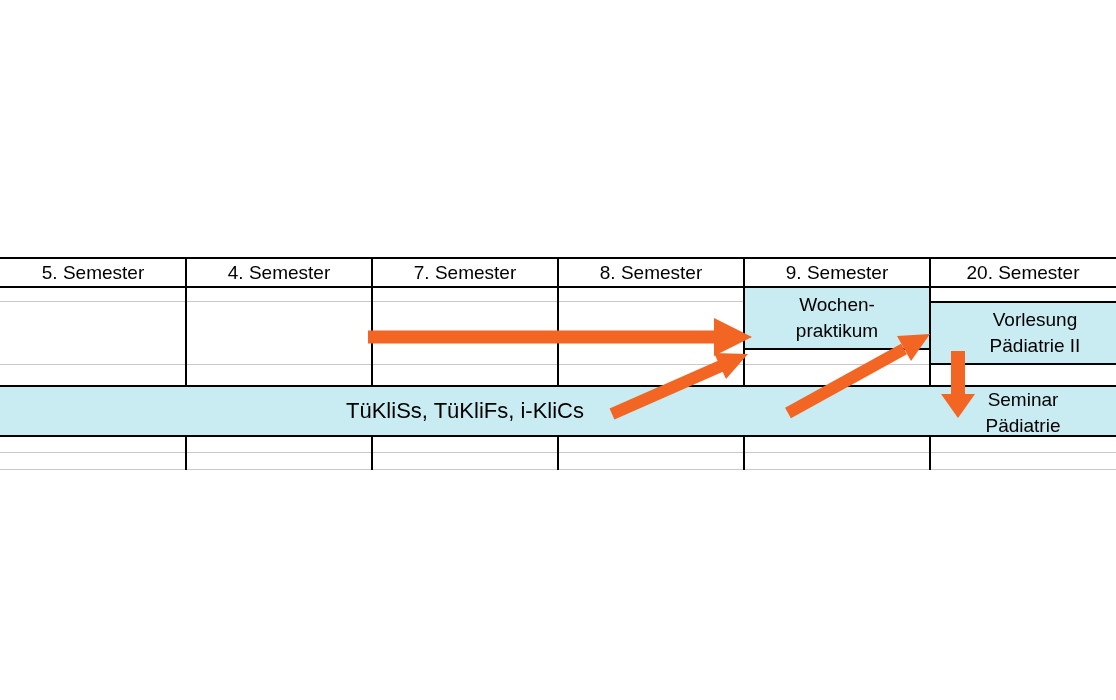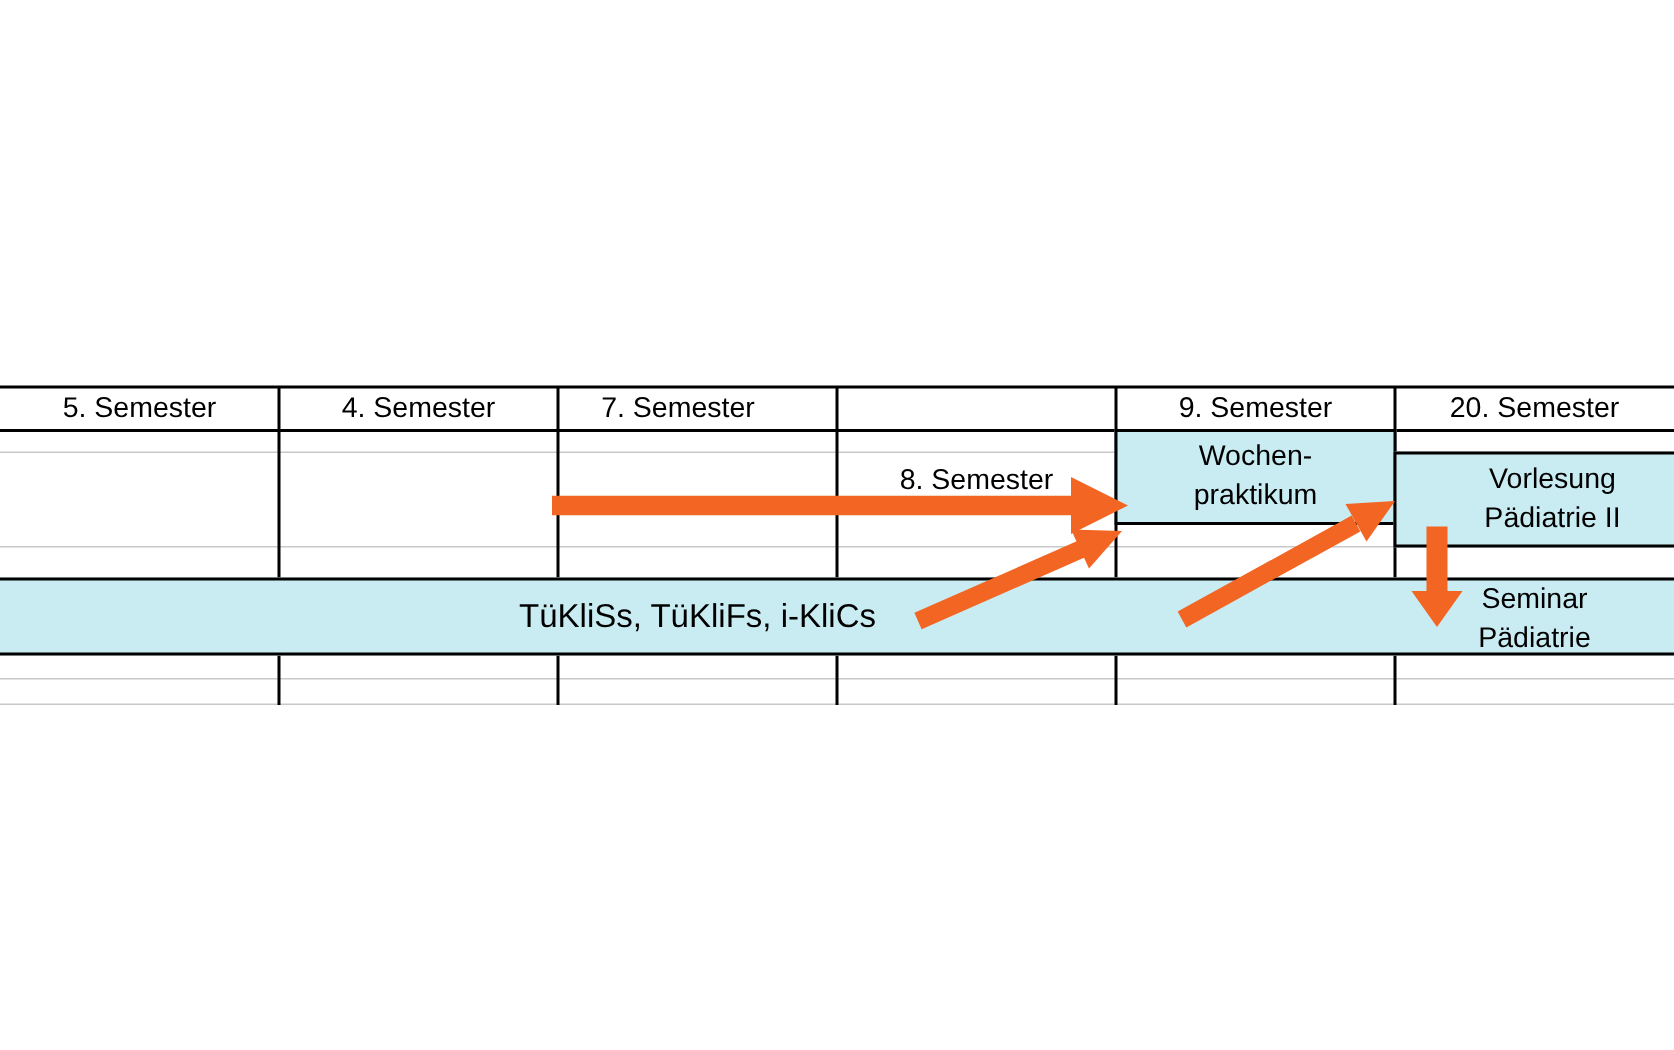--- a/index.html
+++ b/index.html
@@ -106,22 +106,22 @@
   <div class="vline" style="left:929px;top:258px;height:127px;"></div>
 
   <div class="vline" style="left:185px;top:437px;height:33px;"></div>
   <div class="vline" style="left:371px;top:437px;height:33px;"></div>
   <div class="vline" style="left:557px;top:437px;height:33px;"></div>
   <div class="vline" style="left:743px;top:437px;height:33px;"></div>
   <div class="vline" style="left:929px;top:437px;height:33px;"></div>
 
   <div class="hdr" style="left:0px;">5. Semester</div>
   <div class="hdr" style="left:186px;">4. Semester</div>
-  <div class="hdr" style="left:359px;border-radius:14px;">7. Semester</div>
-  <div class="hdr" style="left:558px;margin-top:48px;">8. Semester</div>
+  <div class="hdr" style="left:372px;border-radius:14px;">7. Semester</div>
+  <div class="hdr" style="left:558px;">8. Semester</div>
   <div class="hdr" style="left:744px;">9. Semester</div>
   <div class="hdr" style="left:930px;">20. Semester</div>
 
 
   <div class="cell" style="left:743px;top:286px;width:188px;height:64px;">
     <span>Wochen-</span>
     <span>praktikum</span>
   </div>
 
   <div class="cell" style="left:929px;top:301px;width:212px;height:64px;">

